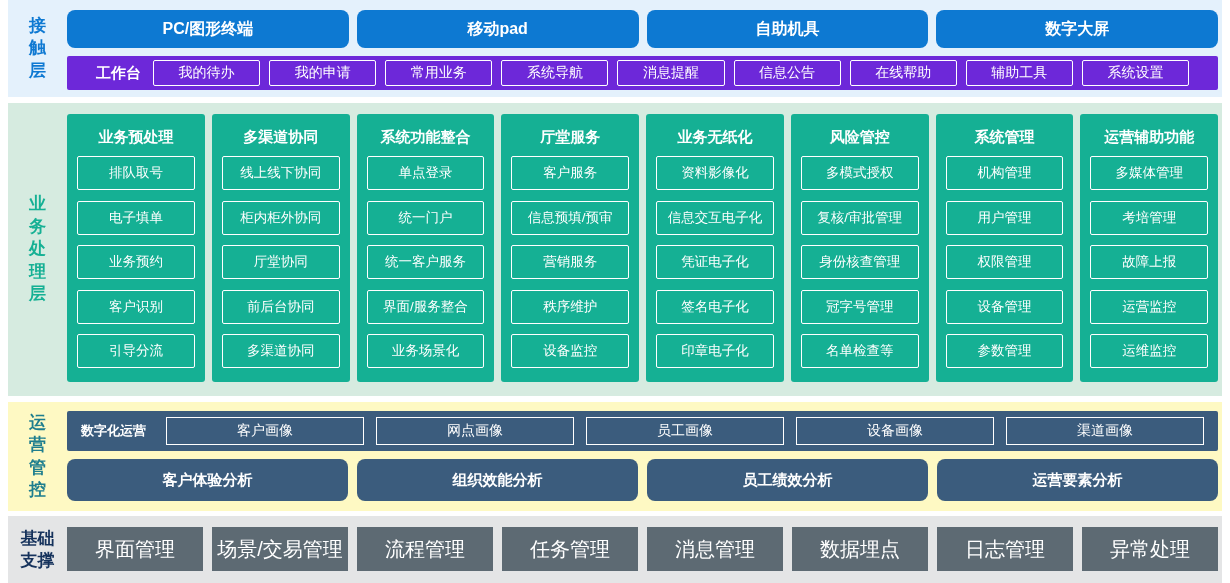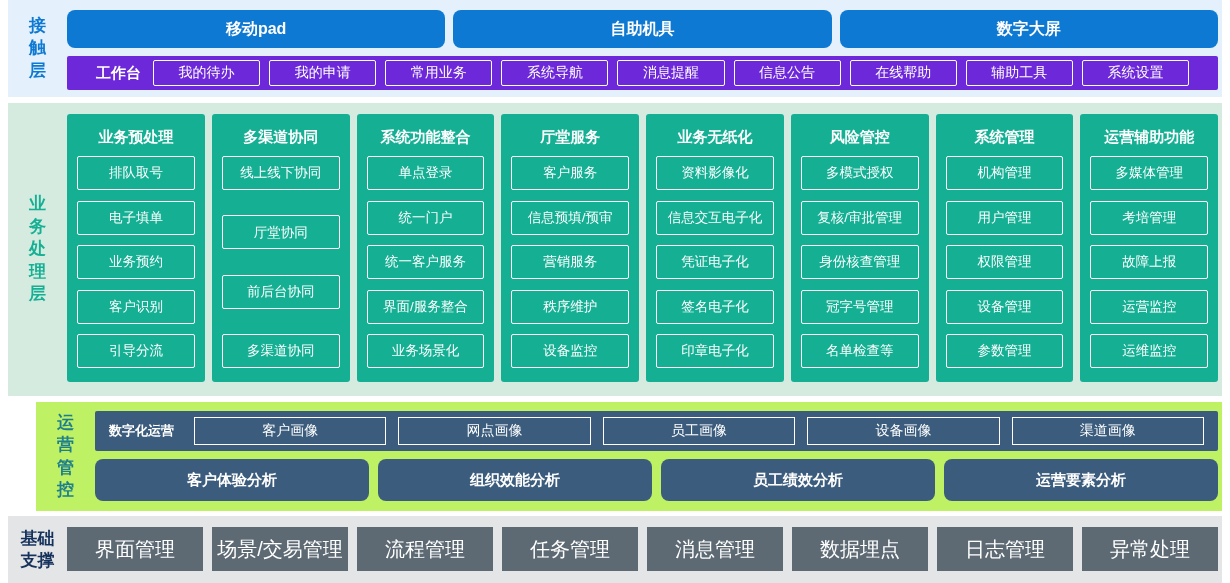--- a/index.html
+++ b/index.html
@@ -69,21 +69,21 @@
   }
   .biz-col-items { flex: 1; display: flex; flex-direction: column; justify-content: space-between; }
   .biz-box {
     min-height: 34px; border: 1px solid #ffffff; border-radius: 2px;
     color: #ffffff; font-size: 13.5px; line-height: 1.15;
     display: flex; align-items: center; justify-content: center;
     text-align: center; padding: 2px 3px;
   }
 
   
-  .band3 { height: 109px; background: #bef264; margin-left: 28px; }
+  .band3 { height: 109px; background: #fef9c3; }
   .band3 .band-label .vtext { color: #1e7e8e; }
   .band3-content {
     flex: 1; padding: 9px 4px 10px 0;
     display: flex; flex-direction: column; gap: 8px;
   }
   .digital-row {
     height: 40px; background: #3b5c7d; border-radius: 2px;
     display: flex; align-items: center; gap: 12px; padding: 0 14px;
   }
   .digital-label { color: #ffffff; font-size: 13px; font-weight: bold; flex: 0 0 auto; margin-right: 8px; }
@@ -112,20 +112,21 @@
 <body>
 
 <div class="page">
 
   <section class="band band1">
     <div class="band-label">
       <span class="vtext">接触层</span>
     </div>
     <div class="band1-content">
       <div class="channels">
+        <div class="channel-btn">PC/图形终端</div>
           <div class="channel-btn">移动pad</div>
           <div class="channel-btn">自助机具</div>
           <div class="channel-btn">数字大屏</div>
       </div>
       <div class="workbench">
         <span class="wb-label">工作台</span>
         <div class="wb-item">我的待办</div>
           <div class="wb-item">我的申请</div>
           <div class="wb-item">常用业务</div>
           <div class="wb-item">系统导航</div>
@@ -152,20 +153,21 @@
             <div class="biz-box">电子填单</div>
             <div class="biz-box">业务预约</div>
             <div class="biz-box">客户识别</div>
             <div class="biz-box">引导分流</div>
           </div>
         </div>
         <div class="biz-col">
           <div class="biz-col-title">多渠道协同</div>
           <div class="biz-col-items">
             <div class="biz-box">线上线下协同</div>
+            <div class="biz-box">柜内柜外协同</div>
             <div class="biz-box">厅堂协同</div>
             <div class="biz-box">前后台协同</div>
             <div class="biz-box">多渠道协同</div>
           </div>
         </div>
         <div class="biz-col">
           <div class="biz-col-title">系统功能整合</div>
           <div class="biz-col-items">
             <div class="biz-box">单点登录</div>
             <div class="biz-box">统一门户</div>

